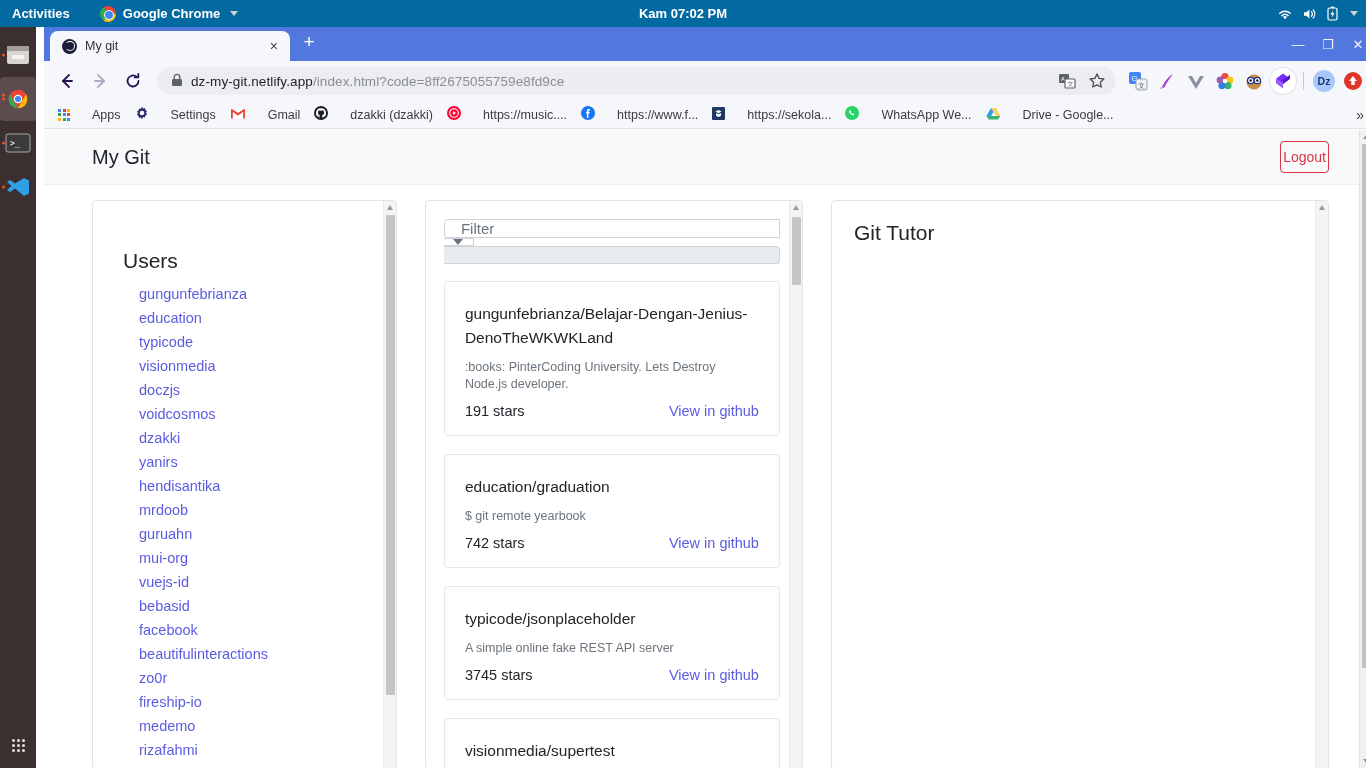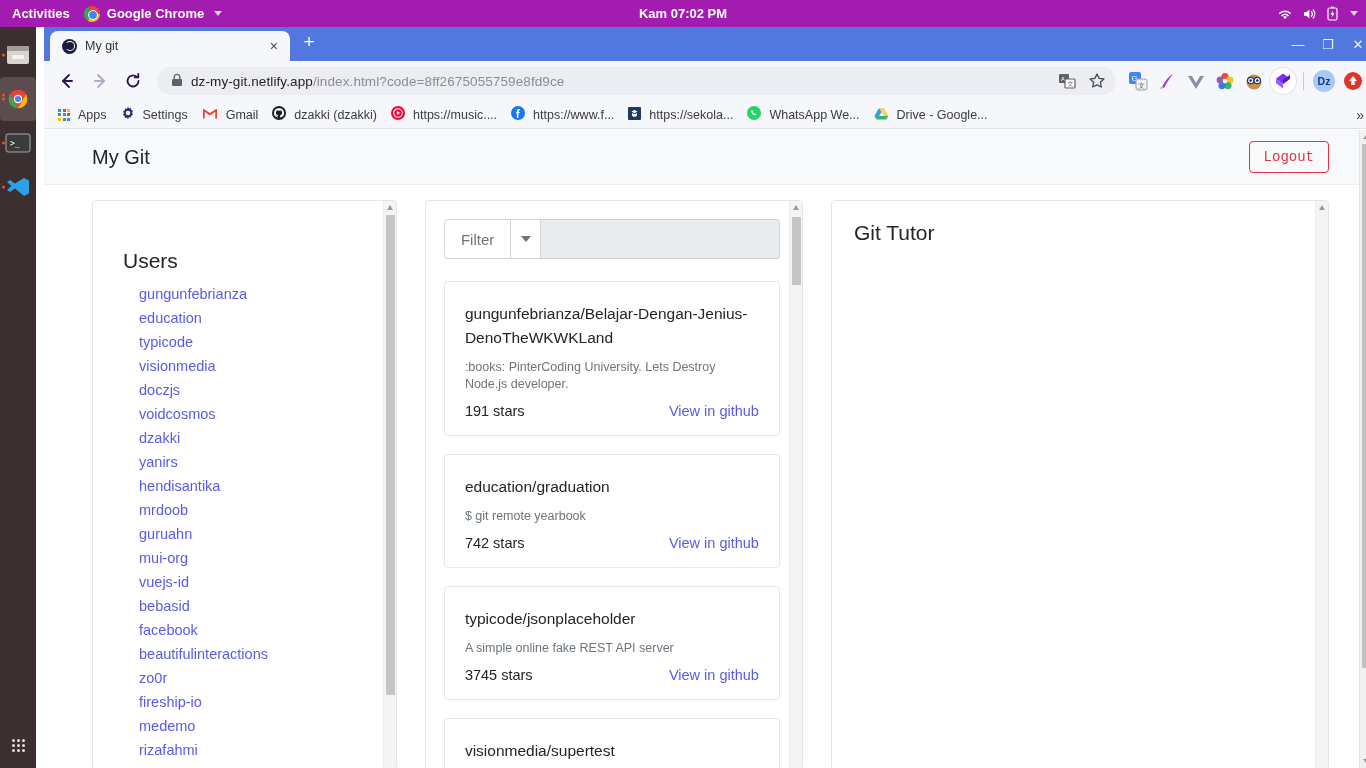--- a/index.html
+++ b/index.html
@@ -5,23 +5,23 @@
   * { box-sizing: border-box; margin: 0; padding: 0; }
   html, body {
     width: 1366px; height: 768px; overflow: hidden;
     font-family: "Liberation Sans", sans-serif;
     background: #ffffff;
   }
 
   
   #gnome-topbar {
     position: absolute; top: 0; left: 0; width: 1366px; height: 27px;
-    background: #a21caf; color: #ffffff;
+    background: #0369a1; color: #ffffff;
     display: flex; align-items: center;
-    font-size: 13px; font-weight: bold;
+    font-size: 13px; font-weight: bold; gap: 16px;
   }
   #gnome-topbar .activities { padding: 0 14px 0 12px; }
   #gnome-topbar .appmenu { display: flex; align-items: center; gap: 7px; }
   #gnome-topbar .chrome-dot {
     width: 16px; height: 16px; border-radius: 50%;
     background:
       conic-gradient(from -30deg, #ea4335 0deg 120deg, #fbbc05 120deg 240deg, #34a853 240deg 360deg);
     position: relative;
   }
   #gnome-topbar .chrome-dot::after {
@@ -124,21 +124,21 @@
     color: #1b3a6b; font-size: 10.5px; font-weight: bold;
     display: flex; align-items: center; justify-content: center;
   }
 
   
   #bookmarks {
     height: 28px; background: #f6f7fb; display: flex; align-items: center;
     padding: 0 8px; gap: 2px; font-size: 12.5px; color: #3b3b46;
     border-bottom: 1px solid #dfe1e6; position: relative;
   }
-  .bmk { display: flex; align-items: center; gap: 8px; padding: 2px 6px; white-space: nowrap; }
+  .bmk { display: flex; align-items: center; gap: 22px; padding: 2px 6px; white-space: nowrap; }
   .bmk .bmk-label { max-width: 120px; overflow: hidden; text-overflow: ellipsis; }
   #bmk-overflow { position: absolute; right: 10px; font-size: 14px; color: #3b3b46; }
   .apps-grid { display: grid; grid-template-columns: repeat(3, 3px); gap: 1.5px; }
   .apps-grid i { width: 3px; height: 3px; display: block; }
 
   
   #page {
     position: absolute; left: 0; top: 103px; width: 1330px; height: 638px;
     background: #ffffff; overflow: hidden;
   }
@@ -158,22 +158,22 @@
   .sb-arrow-down { bottom: 4px; border-top: 5px solid #8f8f8f; }
 
   #app-header {
     height: 55px; background: #f8f9fa; border-bottom: 1px solid #eceef0;
     display: flex; align-items: center; justify-content: space-between;
     padding: 0 30px 0 48px; width: 1315px;
   }
   #app-title { font-size: 20px; color: #212529; font-weight: 400; }
   #logout-btn {
     border: 1px solid #dc3545; color: #dc3545; background: transparent;
-    border-radius: 4px; padding: 7px 14px; font-size: 14px;
-    font-family: Liberation Mono, monospace; cursor: pointer;
+    border-radius: 4px; padding: 7px 2px; font-size: 14px;
+    font-family: Liberation Sans, sans-serif; cursor: pointer;
   }
 
   #columns {
     display: flex; gap: 28px; padding: 15px 30px 0 48px; width: 1315px;
   }
   .panel {
     background: #fff; border: 1px solid #e3e4e6; border-radius: 4px;
     position: relative; overflow: hidden;
   }
   .panel-scroll-track {
@@ -192,21 +192,21 @@
   #users-panel { width: 325px; height: 570px; }
   #users-inner { padding: 20px 22px 0 30px; }
   #users-title { font-size: 21px; color: #212529; margin-bottom: 9px; font-weight: 400; margin-top: 28px; }
   .user-link {
     display: block; color: #5b5be0; font-size: 14.5px;
     padding: 3px 0 3px 16px; text-decoration: none; line-height: 18px;
   }
 
   #repos-panel { width: 403px; height: 570px; background: transparent; border: 1px solid #e3e4e6; }
   #repos-inner { padding: 18px 22px 0 18px; }
-  #filter-group { display: flex; height: 40px; margin-bottom: 22px; }
+  #filter-group { display: flex; height: 40px; margin-bottom: 22px; flex-direction: column; }
   #filter-btn {
     border: 1px solid #ced4da; border-radius: 4px 0 0 4px; background: #fff;
     color: #6c757d; font-size: 15px; padding: 0 16px; display: flex; align-items: center;
     font-family: "Liberation Sans", sans-serif;
   }
   #filter-caret-btn {
     border: 1px solid #ced4da; border-left: none; background: #fff;
     width: 30px; display: flex; align-items: center; justify-content: center;
   }
   #filter-caret-btn .caret-dn {

